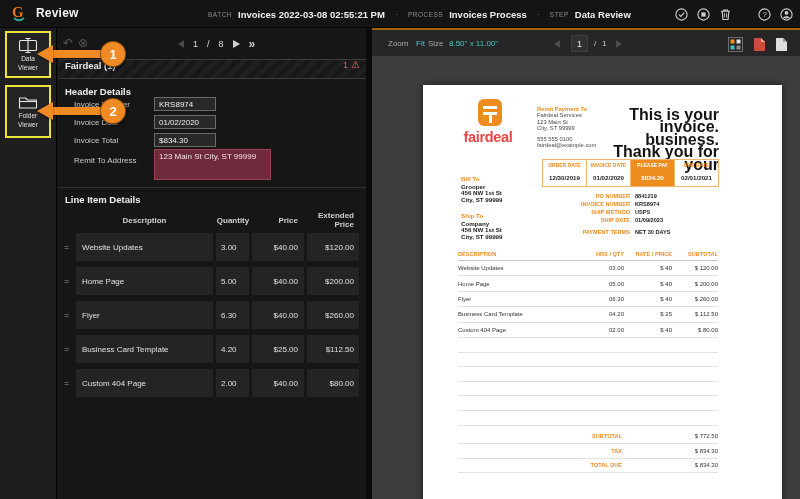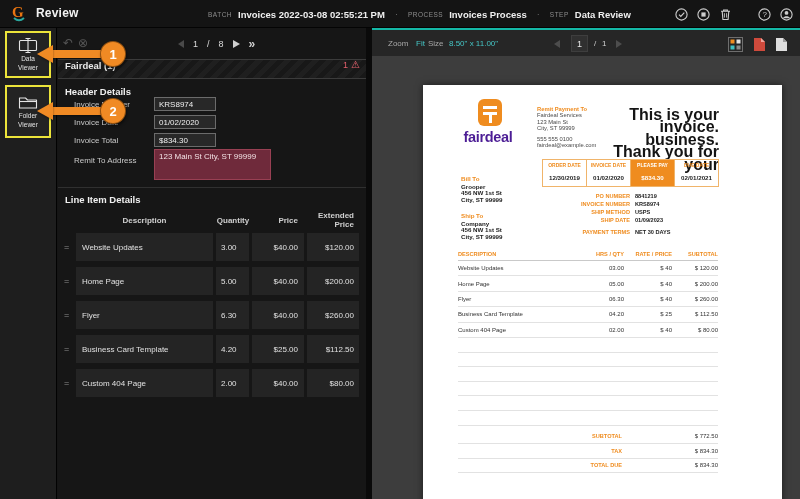--- a/index.html
+++ b/index.html
@@ -85,39 +85,39 @@
   .c-ext  { left:249px; width:52px; justify-content:flex-end; padding-right:5px; }
   .drag { position:absolute; left:6px; top:0; height:28px; display:flex; align-items:center;
     font-size:9px; color:#8f8f8f; cursor:grab; }
 
   
   .vsplit { position:absolute; left:366px; top:28px; width:6px; height:471px; background:#0a0a0a; cursor:col-resize; }
 
   
   .img-panel { position:absolute; left:372px; top:28px; width:428px; height:471px; background:#3d3d3d; }
   .iv-toolbar { position:absolute; left:0; top:0; width:100%; height:28px; background:#262626;
-    border-top:2px solid #14b8a6; }
+    border-top:2px solid #a16207; }
   .iv-toolbar .t { position:absolute; top:9px; font-size:8px; }
   .t-gray { color:#a8a8a8; }
   .t-teal { color:#45c5c5; cursor:pointer; }
   .pgbox { position:absolute; top:5px; width:17px; height:17px; background:#303030;
     border:1px solid #3e3e3e; color:#e8e8e8; font-size:9px; display:flex; align-items:center;
     justify-content:center; cursor:text; }
   .tri2-left { position:absolute; top:10px; border-top:4px solid transparent; border-bottom:4px solid transparent; border-right:6px solid #4d4d4d; }
   .tri2-right{ position:absolute; top:10px; border-top:4px solid transparent; border-bottom:4px solid transparent; border-left:6px solid #4d4d4d; }
   .iv-ic { position:absolute; top:7px; cursor:pointer; }
 
   .doc-area { position:absolute; left:0; top:28px; width:428px; height:443px; overflow:hidden; }
   .page { position:absolute; left:51px; top:29px; width:359px; height:438px; background:#ffffff;
     box-shadow:0 0 7px rgba(0,0,0,.55); cursor:crosshair; }
 
   
   .inv { position:absolute; color:#222; }
   .wordmark { left:33px; top:44px; width:64px; font-size:14.5px; font-weight:bold;
-    letter-spacing:-.3px; color:#4c1d95; text-align:center; }
+    letter-spacing:-.3px; color:#ef4444; text-align:center; }
   .remit { left:114px; top:21px; font-size:5.8px; line-height:6.3px; color:#4a4a4a; }
   .remit .rt { color:#ef8c1f; font-weight:bold; }
   .remit .sp { height:5px; }
   .headline { left:158px; top:24px; width:138px; text-align:right; font-size:16px;
     font-weight:bold; line-height:12.4px; color:#141414; }
   .summary { left:119px; top:74px; width:177px; display:flex; border:1px solid #f0b46a; }
   .sum-col { flex:1; border-right:1px solid #f0b46a; text-align:center; }
   .sum-col:last-child { border-right:none; }
   .sum-h { font-size:5px; font-weight:bold; color:#ef8c1f; padding:2px 0; }
   .sum-v { font-size:6.2px; font-weight:bold; color:#222; padding:4px 0 5px; }

